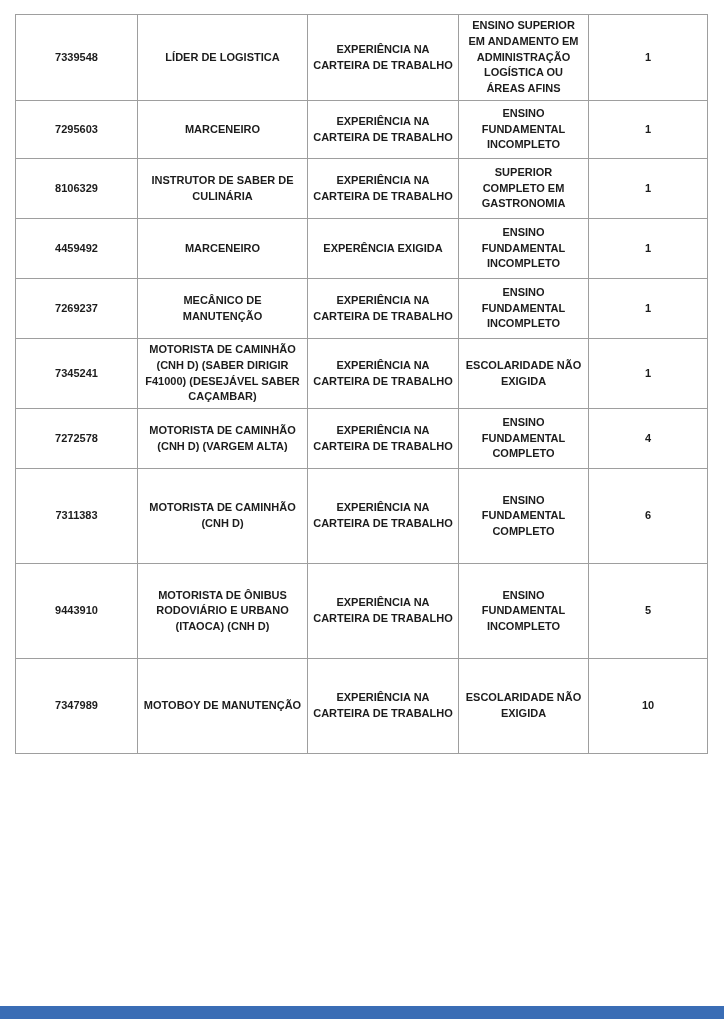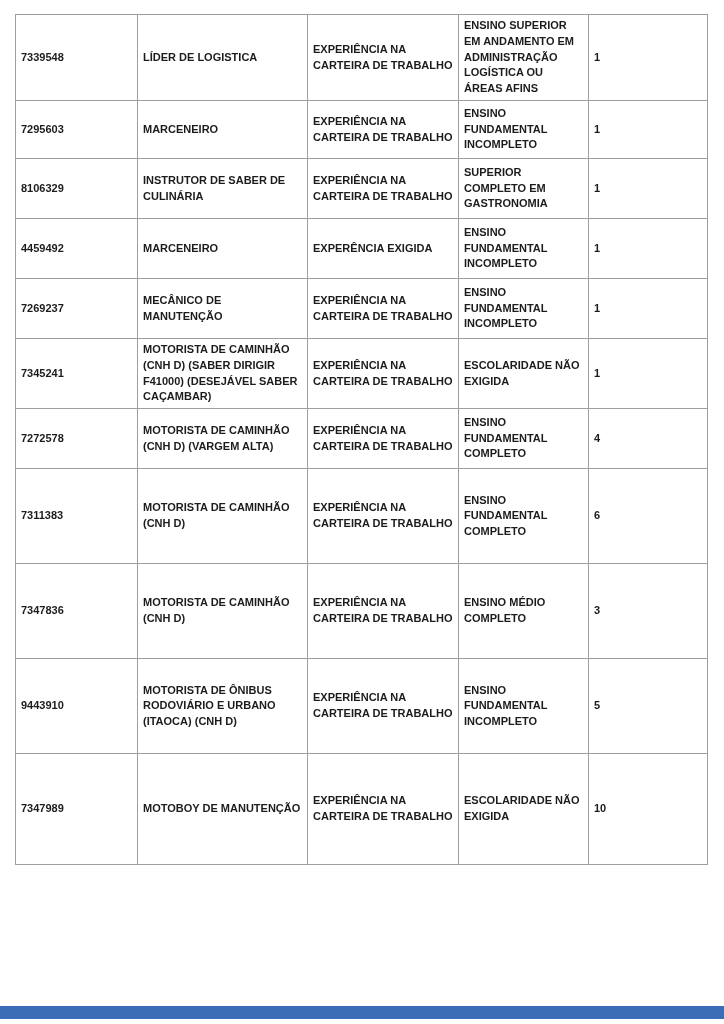--- a/index.html
+++ b/index.html
@@ -17,20 +17,21 @@
   }
   table.vacancies {
     position: absolute;
     left: 15px;
     top: 14px;
     border-collapse: collapse;
     table-layout: fixed;
   }
   table.vacancies td {
     border: 1px solid #9e9e9e;
+    text-align: center;
     vertical-align: middle;
     font-weight: bold;
     font-size: 11px;
     line-height: 1.42;
     color: #1c1c1c;
     padding: 2px 5px;
     overflow: hidden;
     word-wrap: break-word;
   }
   .footer-bar {
@@ -105,34 +106,27 @@
       <td>4</td>
     </tr>
         <tr style="height: 95px;">
       <td>7311383</td>
       <td>MOTORISTA DE CAMINHÃO (CNH D)</td>
       <td>EXPERIÊNCIA NA CARTEIRA DE TRABALHO</td>
       <td>ENSINO FUNDAMENTAL COMPLETO</td>
       <td>6</td>
     </tr>
         <tr style="height: 95px;">
-      <td>7347836</td>
-      <td>MOTORISTA DE CAMINHÃO (CNH D)</td>
-      <td>EXPERIÊNCIA NA CARTEIRA DE TRABALHO</td>
-      <td>ENSINO MÉDIO COMPLETO</td>
-      <td>3</td>
-    </tr>
-        <tr style="height: 95px;">
       <td>9443910</td>
       <td>MOTORISTA DE ÔNIBUS RODOVIÁRIO E URBANO (ITAOCA) (CNH D)</td>
       <td>EXPERIÊNCIA NA CARTEIRA DE TRABALHO</td>
       <td>ENSINO FUNDAMENTAL INCOMPLETO</td>
       <td>5</td>
     </tr>
-        <tr style="height: 111px;">
+        <tr style="height: 95px;">
       <td>7347989</td>
       <td>MOTOBOY DE MANUTENÇÃO</td>
       <td>EXPERIÊNCIA NA CARTEIRA DE TRABALHO</td>
       <td>ESCOLARIDADE NÃO EXIGIDA</td>
       <td>10</td>
     </tr>
       </tbody>
   </table>
 
   <div class="footer-bar" style="background: rgb(58, 109, 181);"></div>

